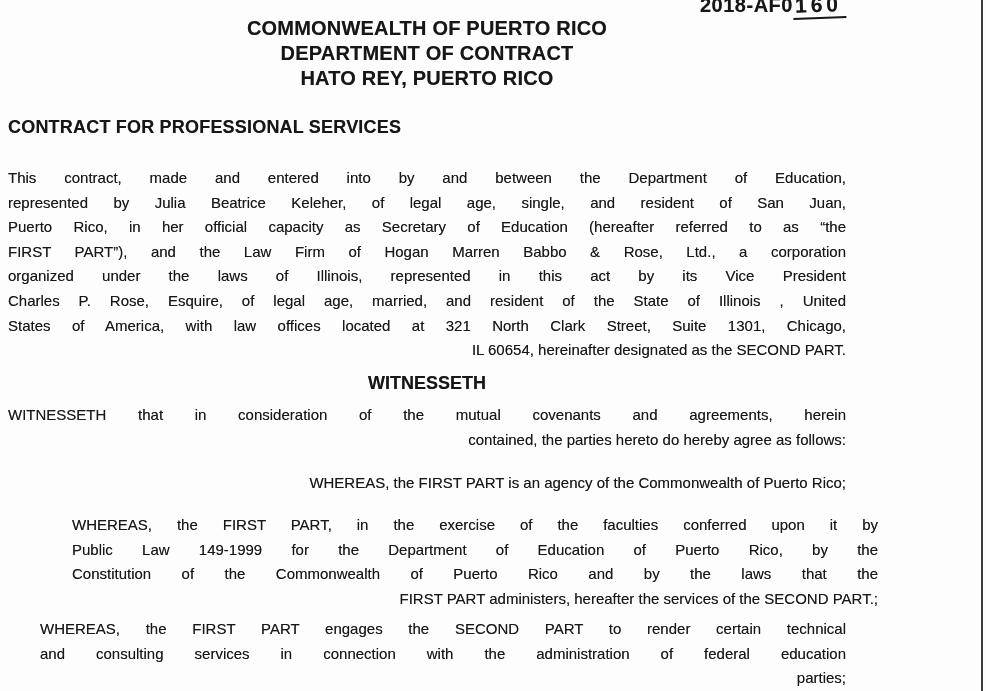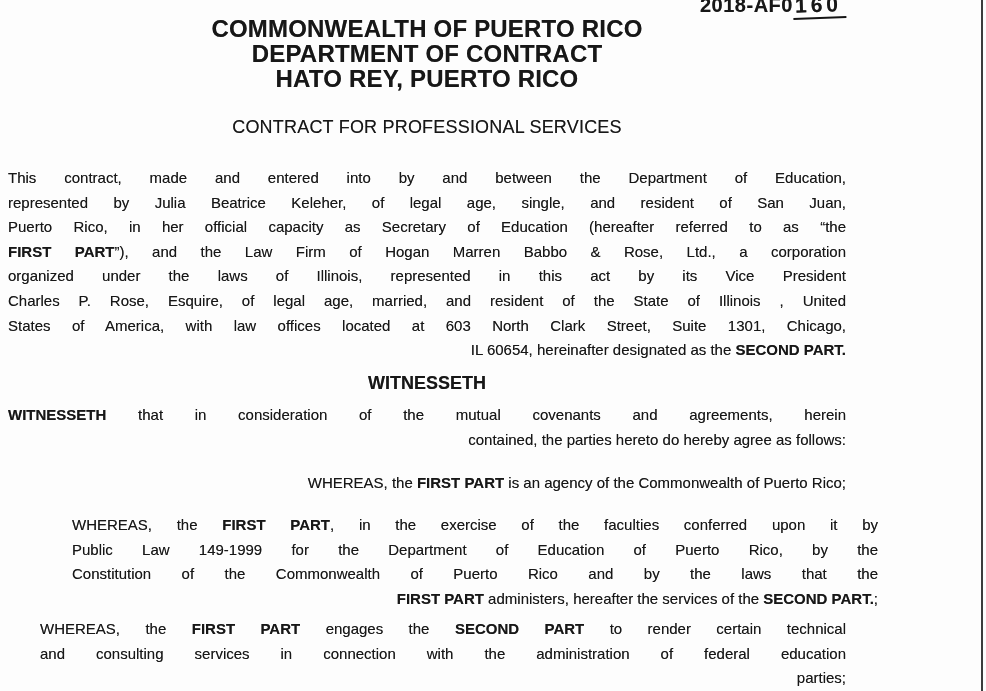--- a/index.html
+++ b/index.html
@@ -44,55 +44,55 @@
     border-bottom: 2px solid #141414;
     transform: rotate(-2deg);
   }
 
   .header-block {
     position: absolute;
     top: 16px;
     left: 8px;
     width: 838px;
     text-align: center;
-    font-size: 24px;
+    font-size: 20px;
     font-weight: 700;
     line-height: 25px;
     letter-spacing: 0.2px;
   }
 
   .doc-title {
     position: absolute;
     top: 117px;
     left: 8px;
     width: 838px;
-    text-align: center;
+    text-align: left;
     font-size: 18px;
-    font-weight: 400;
+    font-weight: 700;
     letter-spacing: 0.2px;
   }
 
   .witnesseth-heading {
     position: absolute;
     top: 373px;
     left: 8px;
     width: 838px;
     text-align: center;
     font-size: 18px;
     font-weight: 700;
   }
 
   .para {
     position: absolute;
     font-size: 15px;
     line-height: 24.6px;
   }
   .para .line { text-align: right; white-space: normal; }
   .para .line.just { text-align: justify; text-align-last: justify; }
-  .b { font-weight: 700; }
+  .b { font-weight: 400; }
 
   #p1 { top: 166px; left: 8px;  width: 838px; }
   #p2 { top: 403px; left: 8px;  width: 838px; }
   #w1 { top: 471px; left: 40px; width: 806px; }
   #w2 { top: 513px; left: 40px; width: 806px; margin-left: 32px; }
   #w3 { top: 617px; left: 40px; width: 806px; }
 </style>
 </head>
 <body>
 
@@ -110,21 +110,21 @@
 
   <div class="doc-title">CONTRACT FOR PROFESSIONAL SERVICES</div>
 
   <div id="p1" class="para">
       <div class="line just"><span>This contract, made and entered into by and between the Department of Education,</span></div>
       <div class="line just"><span>represented by Julia Beatrice Keleher, of legal age, single, and resident of San Juan,</span></div>
       <div class="line just"><span>Puerto Rico, in her official capacity as Secretary of Education (hereafter referred to as “the</span></div>
       <div class="line just"><span class="b">FIRST PART</span><span>”), and the Law Firm of Hogan Marren Babbo &amp; Rose, Ltd., a corporation</span></div>
       <div class="line just"><span>organized under the laws of Illinois, represented in this act by its Vice President</span></div>
       <div class="line just"><span>Charles P. Rose, Esquire, of legal age, married, and resident of the State of Illinois , United</span></div>
-      <div class="line just"><span>States of America, with law offices located at 603 North Clark Street, Suite 1301, Chicago,</span></div>
+      <div class="line just"><span>States of America, with law offices located at 321 North Clark Street, Suite 1301, Chicago,</span></div>
       <div class="line"><span>IL 60654, hereinafter designated as the </span><span class="b">SECOND PART.</span></div>
     </div>
 
   <div class="witnesseth-heading">WITNESSETH</div>
 
   <div id="w1" class="para">
       <div class="line"><span>WHEREAS, the </span><span class="b">FIRST PART</span><span> is an agency of the Commonwealth of Puerto Rico;</span></div>
     </div>
 
   <div id="p2" class="para">

